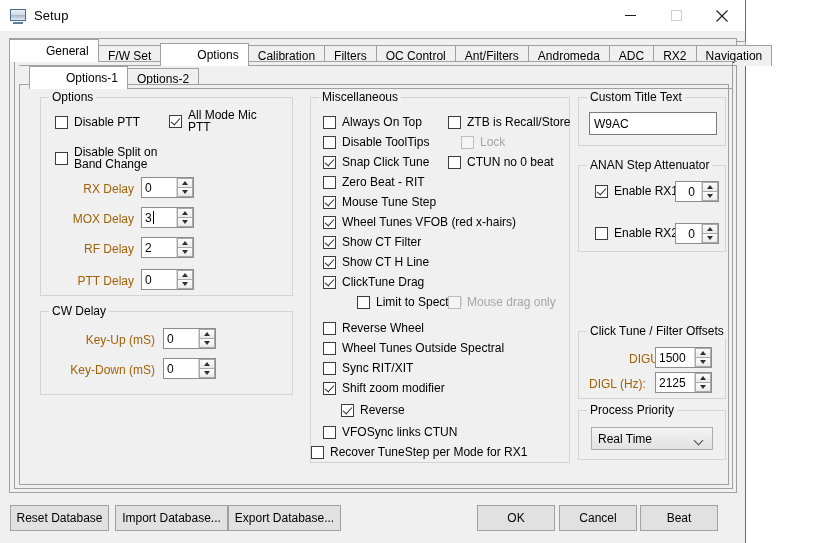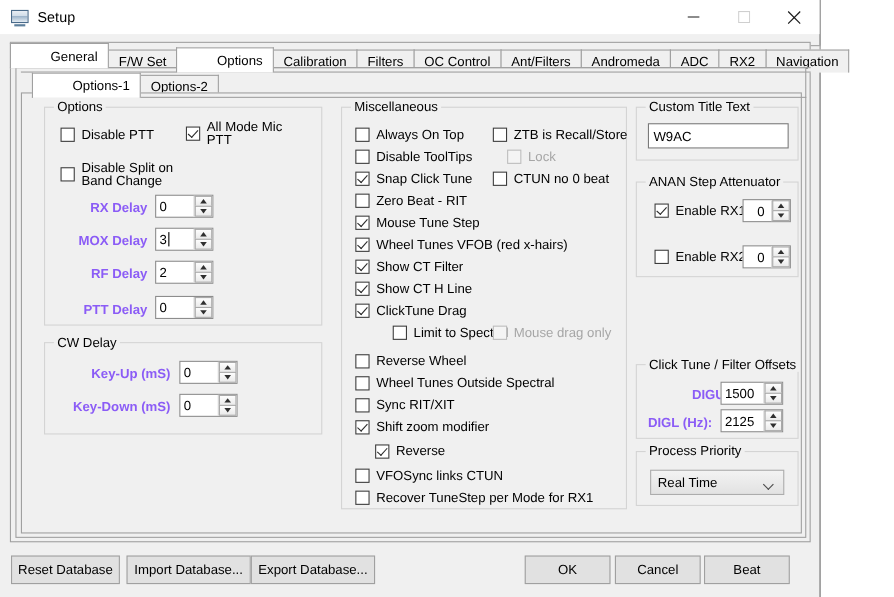--- a/index.html
+++ b/index.html
@@ -259,23 +259,22 @@
     width: 6px; height: 6px;
     border-left: 1.4px solid #4a4a4a;
     border-bottom: 1.4px solid #4a4a4a;
     transform: rotate(-45deg);
   }
 
   
   .lab {
     position: absolute;
     font-size: 12px;
-    color: #8b5cf6;
+    color: #a16207;
     white-space: nowrap;
-    font-weight: bold;
   }
   .lab.r { text-align: right; }
 
   
   .btn {
     position: absolute;
     height: 26px;
     border: 1px solid #a0a0a0;
     background: #e1e1e1;
     display: flex;
@@ -504,21 +503,21 @@
             <span class="lbl">Shift zoom modifier</span>
           </div>
           <div class="cb on" style="left:30px; top:306px;">
             <span class="box"></span>
             <span class="lbl">Reverse</span>
           </div>
           <div class="cb" style="left:12px; top:328px;">
             <span class="box"></span>
             <span class="lbl">VFOSync links CTUN</span>
           </div>
-          <div class="cb" style="left:12px; top:348px;">
+          <div class="cb" style="left:0; top:348px;">
             <span class="box"></span>
             <span class="lbl">Recover TuneStep per Mode for RX1</span>
           </div>
 
           <div class="cb" style="left:137px; top:18px;">
             <span class="box"></span>
             <span class="lbl">ZTB is Recall/Store</span>
           </div>
           <div class="cb dis" style="left:150px; top:38px;">
             <span class="box"></span>

